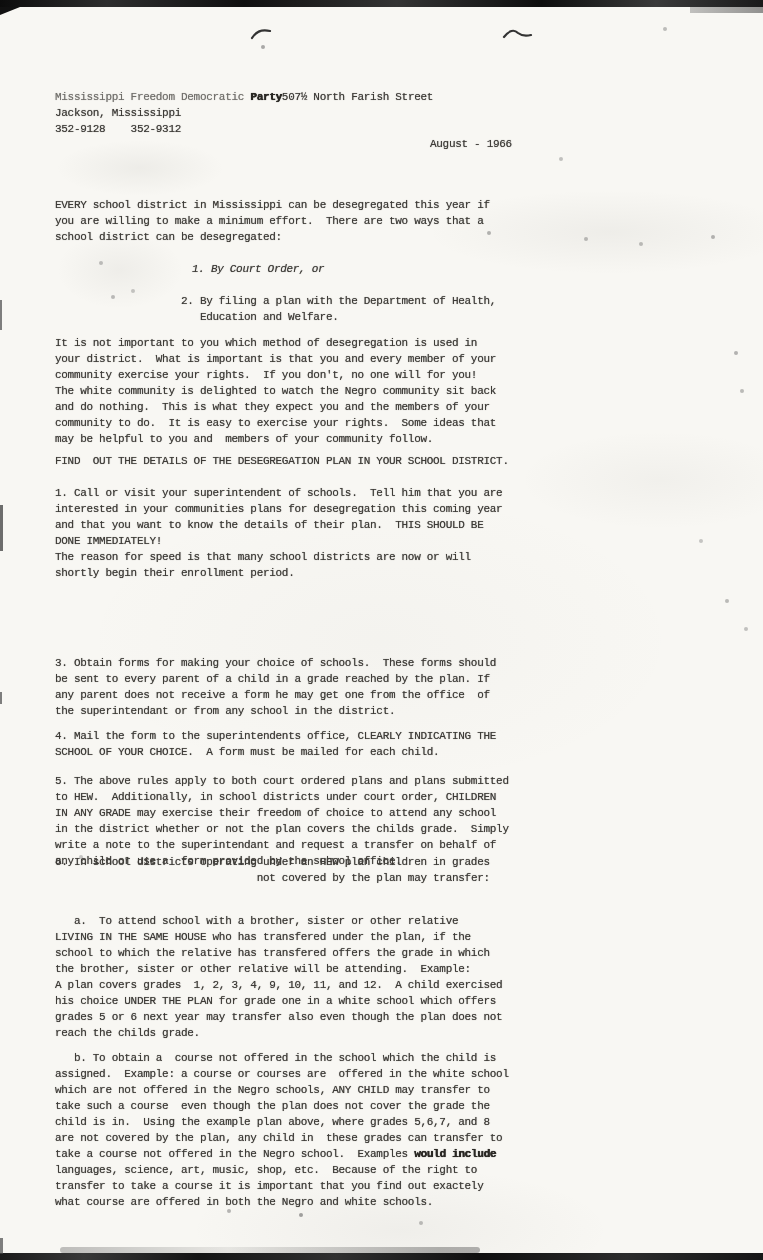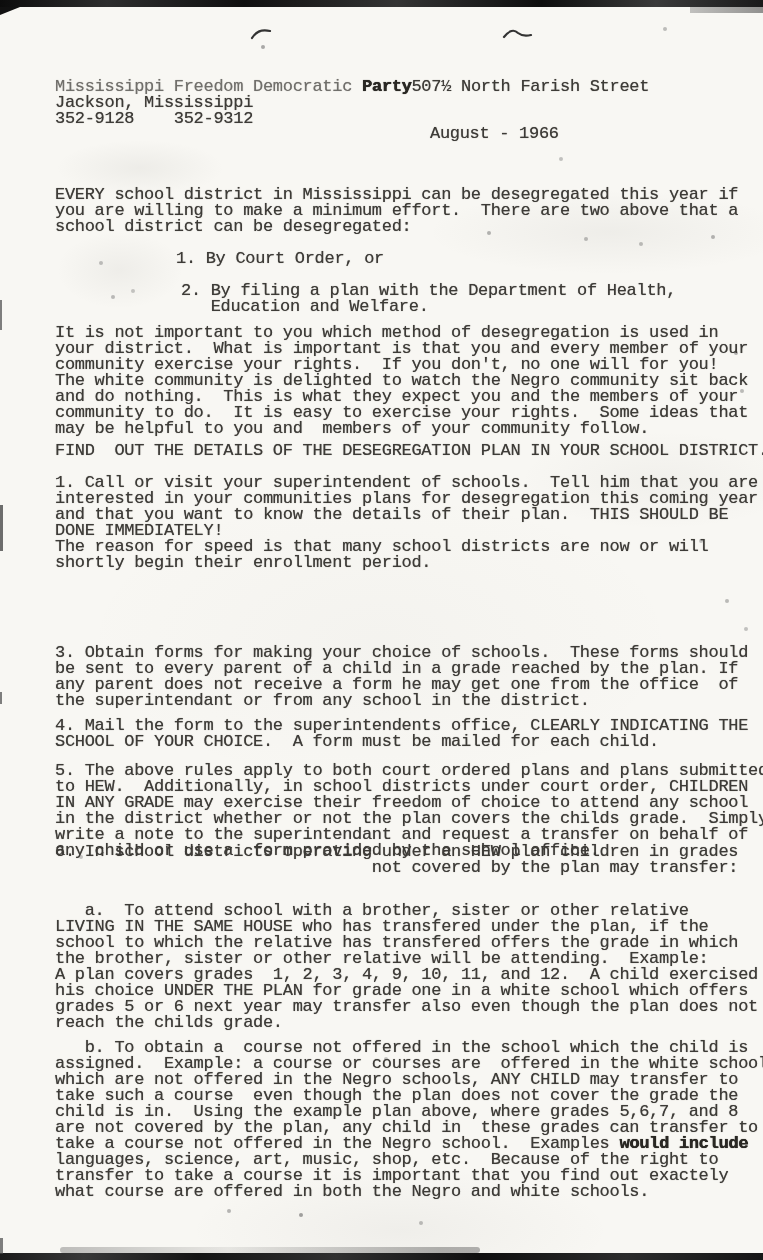--- a/index.html
+++ b/index.html
@@ -19,25 +19,26 @@
       radial-gradient(ellipse 90px 55px at 120px 270px, rgba(110,108,100,0.07), transparent 70%),
       radial-gradient(ellipse 200px 70px at 660px 480px, rgba(110,108,100,0.05), transparent 70%),
       radial-gradient(ellipse 300px 90px at 400px 1230px, rgba(100,98,92,0.06), transparent 70%),
       radial-gradient(ellipse 400px 200px at 380px 640px, rgba(120,118,110,0.03), transparent 75%);
     overflow: hidden;
     font-family: "Liberation Mono", "DejaVu Sans Mono", monospace;
   }
   .block {
     position: absolute;
     white-space: pre;
-    font-size: 17px;
+    font-size: 11px;
     line-height: 16px;
     letter-spacing: -0.3px;
     color: #3d3b37;
     text-shadow: 0 0 0.8px rgba(61,59,55,0.75);
+    margin-top: 10px;
   }
   .ov {
     font-weight: 700;
     color: #2a2824;
     text-shadow: 0.4px 0 0 #2a2824, 0 0 1px rgba(42,40,36,0.8);
   }
   .dim { opacity: 0.72; }
   .faded { opacity: 0.45; }
   
   .edge-top {
@@ -116,24 +117,24 @@
   <svg class="pen-mark" style="left:500px; top:25px;" width="36" height="18">
     <path d="M4,12 Q12,2 18,8 Q23,12 31,10" stroke="#333" stroke-width="2.2" fill="none" stroke-linecap="round"></path>
   </svg>
 
   <div class="block" style="left:55px; top:79px;"><span class="dim">Mississippi Freedom Democratic </span><span class="ov">Party</span><span>507½ North Farish Street
 Jackson, Mississippi
 352-9128    352-9312</span></div>
   <div class="block" style="left:430px; top:126px;">August - 1966</div>
 
   <div class="block" style="left:55px; top:187px;">EVERY school district in Mississippi can be desegregated this year if
-you are willing to make a minimum effort.  There are two above that a
+you are willing to make a minimum effort.  There are two ways that a
 school district can be desegregated:</div>
 
-  <div class="block" style="left:176px; top:251px;">1. By Court Order, or</div>
+  <div class="block" style="left:192px; top:251px;font-style:italic;">1. By Court Order, or</div>
   <div class="block" style="left:181px; top:283px;">2. By filing a plan with the Department of Health,
    Education and Welfare.</div>
 
   <div class="block" style="left:55px; top:443px;">FIND  OUT THE DETAILS OF THE DESEGREGATION PLAN IN YOUR SCHOOL DISTRICT.</div>
 
   <div class="block" style="left:55px; top:325px;">It is not important to you which method of desegregation is used in
 your district.  What is important is that you and every member of your
 community exercise your rights.  If you don't, no one will for you!
 The white community is delighted to watch the Negro community sit back
 and do nothing.  This is what they expect you and the members of your

